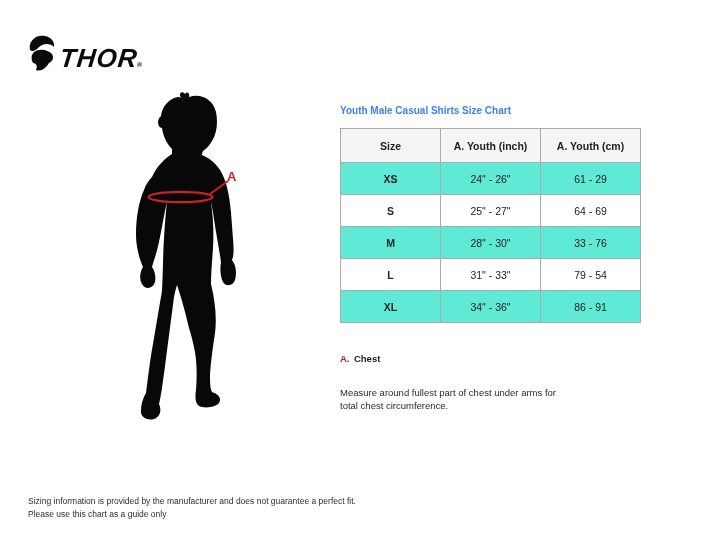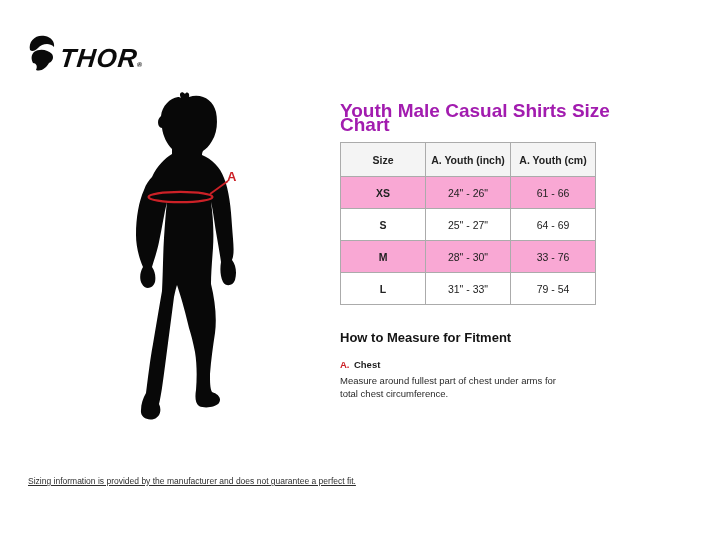--- a/index.html
+++ b/index.html
@@ -23,49 +23,49 @@
 
   
   .figure-svg { position:absolute; left:125px; top:90px; }
   .chest-point-label {
     position:absolute; left:227px; top:170px;
     color:#cc2127; font-weight:bold; font-size:13px; line-height:1;
   }
 
   
   .panel { position:absolute; left:340px; top:104px; width:316px; }
-  .chart-title { font-size:19px; font-weight:bold; color:#a21caf; line-height:14px; }
+  .chart-title { font-size:10px; font-weight:bold; color:#3b82f6; line-height:14px; }
 
   table.size-table {
-    width:256px; border-collapse:collapse; margin-top:10px;
+    width:301px; border-collapse:collapse; margin-top:10px;
     table-layout:fixed;
   }
   table.size-table th, table.size-table td {
     border:1px solid #ababab; text-align:center; vertical-align:middle;
     font-size:10.5px; color:#222;
   }
   table.size-table th { height:34px; font-weight:bold; background:#f4f4f4; }
   table.size-table td { height:32px; font-weight:normal; background:#ffffff; }
-  table.size-table tr.alt td { background:#f9a8d4; }
+  table.size-table tr.alt td { background:#5eead4; }
   table.size-table td.size-cell { font-weight:bold; }
 
   .measure { margin-top:25px; }
   .measure-heading { font-size:13px; font-weight:bold; color:#141414; }
   .measure-item { margin-top:9px; }
   .measure-key { font-size:9.5px; font-weight:bold; color:#cc2127; }
   .measure-name { font-size:9.5px; font-weight:bold; color:#1c1c1c;text-align:right; }
   .measure-desc {
-    margin-top:3px; font-size:9.5px; line-height:1.35; color:#2a2a2a;
+    margin-top:21px; font-size:9.5px; line-height:1.35; color:#2a2a2a;
     width:225px;
   }
 
   
   .footer {
-    position:absolute; left:28px; top:475px;
-    font-size:8.5px; line-height:1.5; color:#2e2e2e;text-decoration:underline;
+    position:absolute; left:28px; top:495px;
+    font-size:8.5px; line-height:1.5; color:#2e2e2e;
   }
 </style>
 </head>
 <body>
 
 <div class="page">
 
   <div class="logo">
     <svg class="logo-mark" width="30" height="42" viewBox="0 0 30 40" aria-hidden="true">
       <path fill="#0a0a0a" d="M3 17 C1 8 9 1 18 3 C24 4 28 9 27 14 C22 9 15 11 11 15 C8 18 5 19 3 17 Z"></path>
@@ -116,48 +116,53 @@
         <tr>
           <th>Size</th>
           <th>A. Youth (inch)</th>
           <th>A. Youth (cm)</th>
         </tr>
       </thead>
       <tbody>
         <tr class="alt">
           <td class="size-cell">XS</td>
           <td>24" - 26"</td>
-          <td>61 - 66</td>
+          <td>61 - 29</td>
         </tr>
         <tr>
           <td class="size-cell">S</td>
           <td>25" - 27"</td>
           <td>64 - 69</td>
         </tr>
         <tr class="alt">
           <td class="size-cell">M</td>
           <td>28" - 30"</td>
           <td>33 - 76</td>
         </tr>
         <tr>
           <td class="size-cell">L</td>
           <td>31" - 33"</td>
           <td>79 - 54</td>
         </tr>
+        <tr class="alt">
+          <td class="size-cell">XL</td>
+          <td>34" - 36"</td>
+          <td>86 - 91</td>
+        </tr>
       </tbody>
     </table>
 
     <div class="measure">
-      <div class="measure-heading">How to Measure for Fitment</div>
       <div class="measure-item">
         <span class="measure-key">A.</span>
         <span class="measure-name">Chest</span>
         <div class="measure-desc">Measure around fullest part of chest under arms for total chest circumference.</div>
       </div>
     </div>
 
   </div>
 
   <div class="footer">
     <div>Sizing information is provided by the manufacturer and does not guarantee a perfect fit.</div>
+    <div>Please use this chart as a guide only</div>
   </div>
 
 </div>
 
 </body></html>

